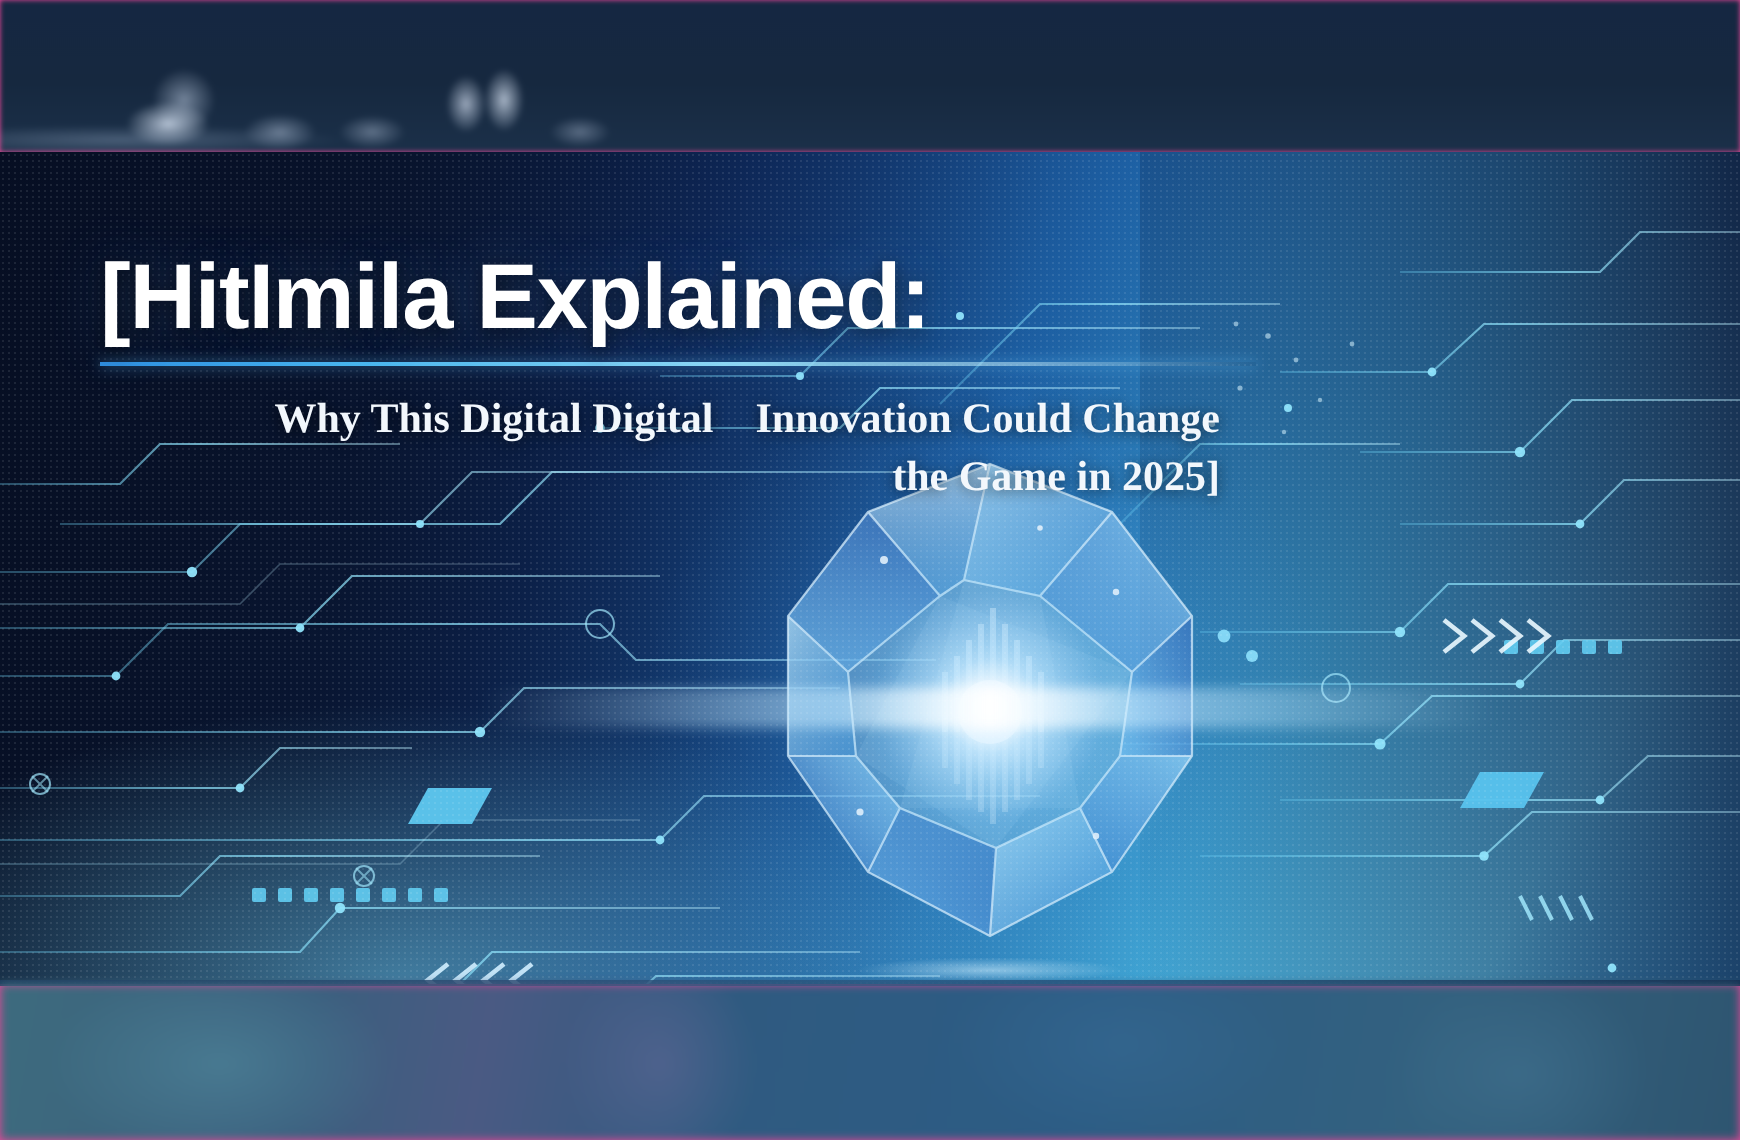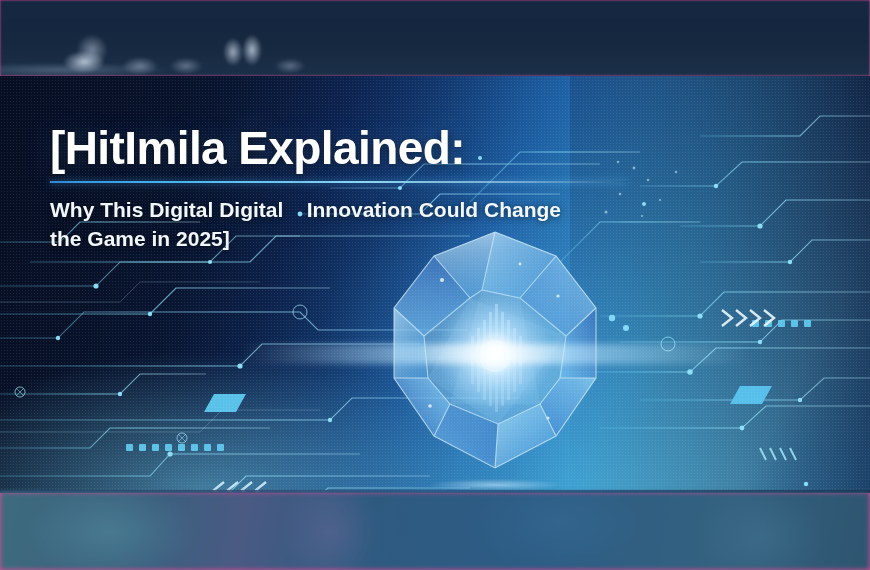--- a/index.html
+++ b/index.html
@@ -108,28 +108,29 @@
     white-space:nowrap;
   }
   .rule{
     margin-top:6px;
     width:578px;height:2px;
     background:linear-gradient(90deg,#2f8fe0 0%,#49b6ee 22%,#8fd8f4 55%,rgba(190,235,252,.55) 80%,rgba(190,235,252,0) 100%);
     box-shadow:0 0 7px rgba(90,180,240,.75);
   }
   .subtitle{
     margin:12px 0 0 0;
-    font-family:Liberation Sans, sans-serif;
+    font-family:Liberation Serif, serif;
     font-weight:700;
     font-size:21px;
     line-height:29px;
     color:#f2f7fc;
     text-shadow:0 1px 7px rgba(0,0,0,.55);
     white-space:pre-wrap;
     max-width:560px;
+    text-align:right;
   }
 
   
   .badge{
     position:absolute;left:795px;top:413px;width:62px;height:62px;
   }
   .badge-label{
     position:absolute;left:0;top:0;width:62px;height:62px;
     display:flex;align-items:center;justify-content:center;
     font-family:"Liberation Sans","DejaVu Sans",sans-serif;

